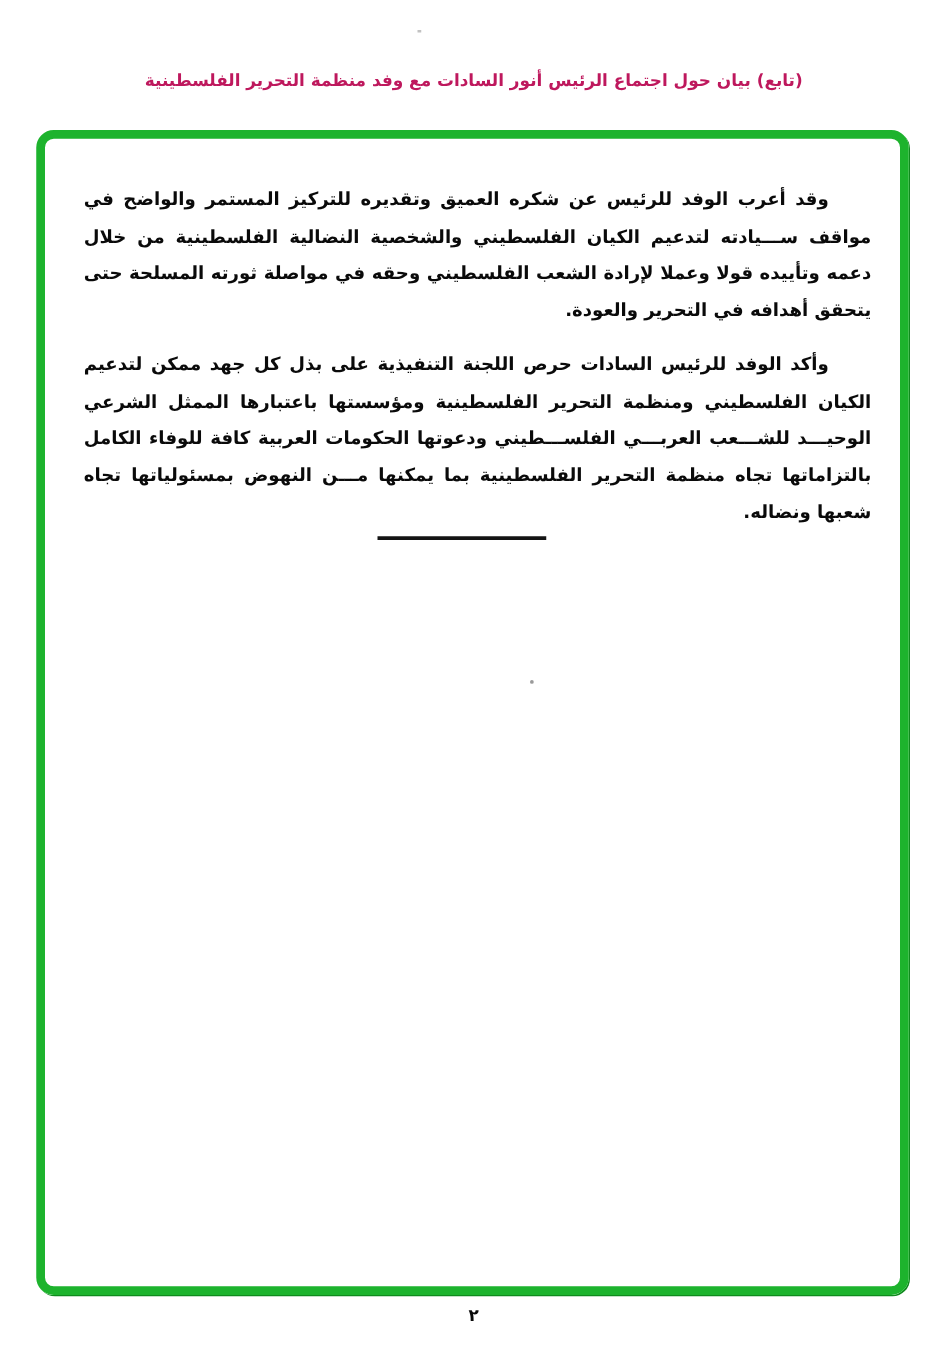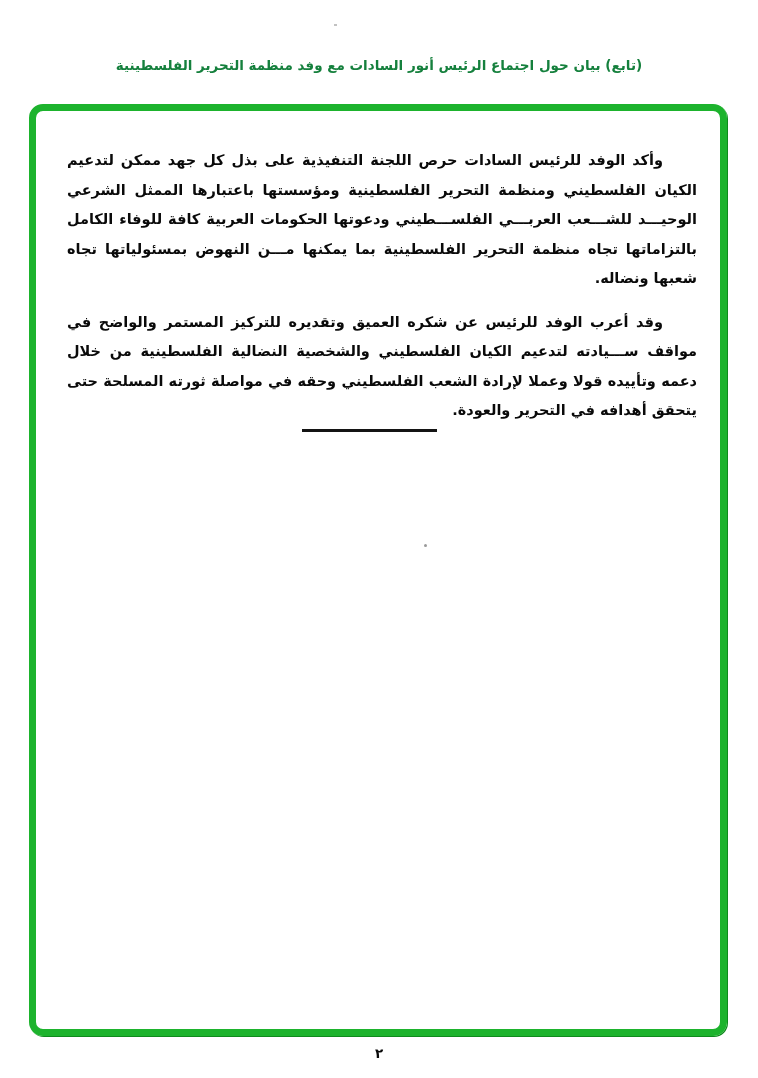--- a/index.html
+++ b/index.html
@@ -19,21 +19,21 @@
   .doc-title {
     position: absolute;
     top: 57px;
     left: 0;
     width: 758px;
     text-align: center;
     direction: rtl;
     font-weight: bold;
     font-size: 13.5px;
     letter-spacing: 0px;
-    color: #15803d;
+    color: #be185d;
   }
   .green-frame {
     position: absolute;
     left: 29px;
     top: 104px;
     width: 698px;
     height: 932px;
     box-sizing: border-box;
     border: 7px solid #1db32d;
     border-radius: 14px;
@@ -94,22 +94,22 @@
 </head>
 <body>
 
 <div class="page">
 
   <div class="doc-title">(تابع) بيان حول اجتماع الرئيس أنور السادات مع وفد منظمة التحرير الفلسطينية</div>
 
   <div class="green-frame"></div>
 
   <div class="body-text">
+    <p>وقد أعرب الوفد للرئيس عن شكره العميق وتقديره للتركيز المستمر والواضح في مواقف ســـيادته لتدعيم الكيان الفلسطيني والشخصية النضالية الفلسطينية من خلال دعمه وتأييده قولا وعملا لإرادة الشعب الفلسطيني وحقه في مواصلة ثورته المسلحة حتى يتحقق أهدافه في التحرير والعودة.</p>
     <p>وأكد الوفد للرئيس السادات حرص اللجنة التنفيذية على بذل كل جهد ممكن لتدعيم الكيان الفلسطيني ومنظمة التحرير الفلسطينية ومؤسستها باعتبارها الممثل الشرعي الوحيـــد للشـــعب العربـــي الفلســـطيني ودعوتها الحكومات العربية كافة للوفاء الكامل بالتزاماتها تجاه منظمة التحرير الفلسطينية بما يمكنها مـــن النهوض بمسئولياتها تجاه شعبها ونضاله.</p>
-    <p>وقد أعرب الوفد للرئيس عن شكره العميق وتقديره للتركيز المستمر والواضح في مواقف ســـيادته لتدعيم الكيان الفلسطيني والشخصية النضالية الفلسطينية من خلال دعمه وتأييده قولا وعملا لإرادة الشعب الفلسطيني وحقه في مواصلة ثورته المسلحة حتى يتحقق أهدافه في التحرير والعودة.</p>
   </div>
 
   <div class="closing-rule"></div>
 
   <div class="artifact-dot-mid"></div>
 
   <div class="artifact-dot-top"></div>
 
   <div class="page-number">٢</div>
 

